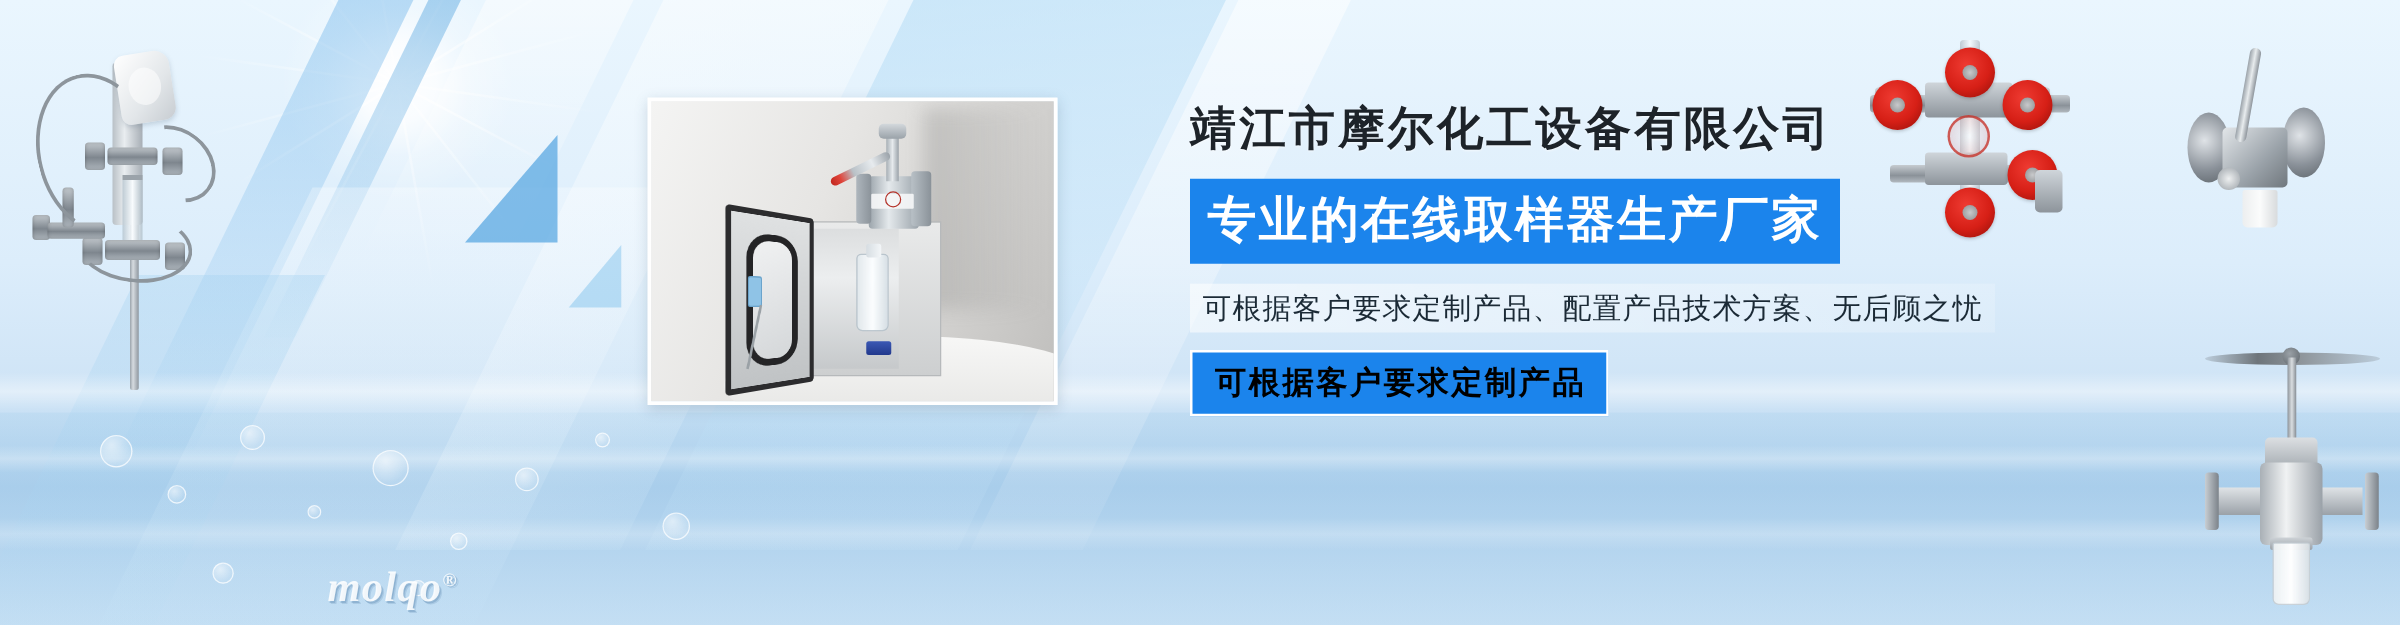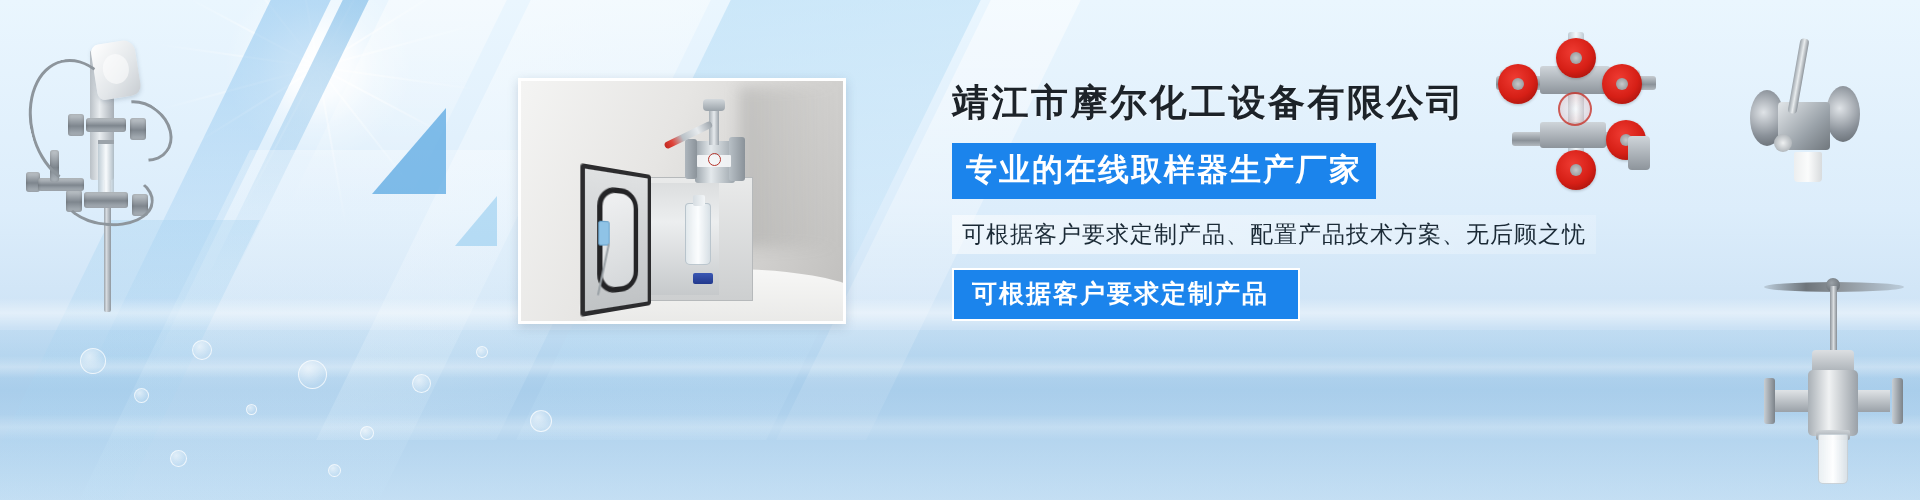--- a/index.html
+++ b/index.html
@@ -172,36 +172,36 @@
   .company {
     font-family:"Liberation Serif","DejaVu Serif",serif;
     font-size:37px; font-weight:700; color:#1d2329;
     letter-spacing:2.5px; white-space:nowrap;
     text-shadow:0 1px 2px rgba(255,255,255,.65);
   }
 
   .tagline {
     display:inline-block; margin-top:15px;
     background:#1b84ec; color:#ffffff;
-    font-size:31px; font-weight:700; letter-spacing:2px;
+    font-size:39px; font-weight:700; letter-spacing:2px;
     padding:6px 14px 8px 14px; white-space:nowrap;
   }
 
   .subline {
     display:inline-block; margin-top:16px;
     background:linear-gradient(90deg, rgba(255,255,255,.55), rgba(255,255,255,.18));
     color:#1b2a36; font-size:23px; letter-spacing:1px;
     padding:4px 10px; white-space:nowrap;
   }
 
   .custom {
     display:inline-block; margin-top:14px;
-    background:#1b84ec; color:#ffffff;
+    background:#1b84ec; color:#000000;
     font-size:25px; font-weight:700; letter-spacing:2px;
-    padding:7px 29px 9px 18px; white-space:nowrap;
+    padding:7px 16px 9px 18px; white-space:nowrap;
     border:2px solid #ffffff;
   }
 
   .engtext {
     margin-top:14px; width:602px;
     font-family:"Liberation Serif","DejaVu Serif",serif;
     font-size:10.5px; line-height:1.65; letter-spacing:.35px;
     color:#6d8096; text-transform:uppercase;
   }
 
@@ -407,14 +407,17 @@
     <div class="gt-bonnet"></div>
     <div class="gt-arm" style="left:18px;  top:132px;"></div>
     <div class="gt-arm" style="left:98px;  top:132px;"></div>
     <div class="gt-body"></div>
     <div class="gt-fl" style="left:8px;  top:120px;"></div>
     <div class="gt-fl" style="left:136px; top:120px;"></div>
     <div class="gt-ring"></div>
     <div class="gt-glass"></div>
   </div>
 
+  <div class="watermark">
+    <span>molqo</span><sup>®</sup>
+  </div>
 
 </div>
 
 </body></html>

